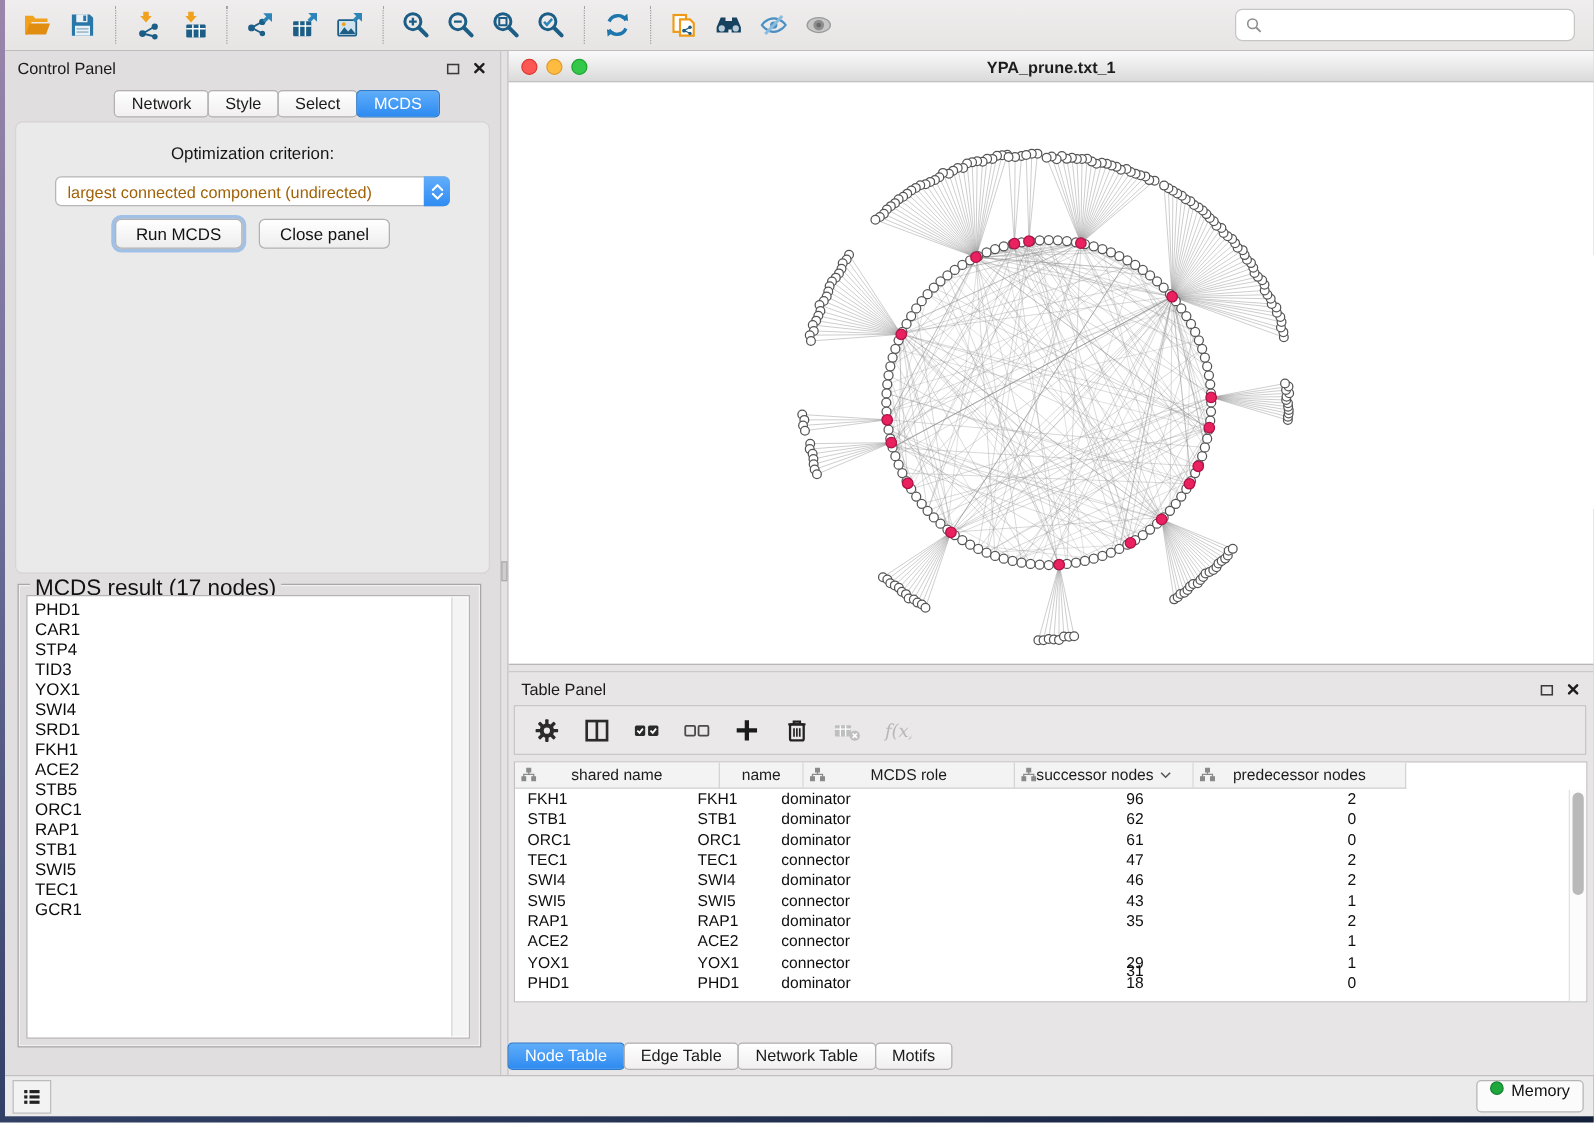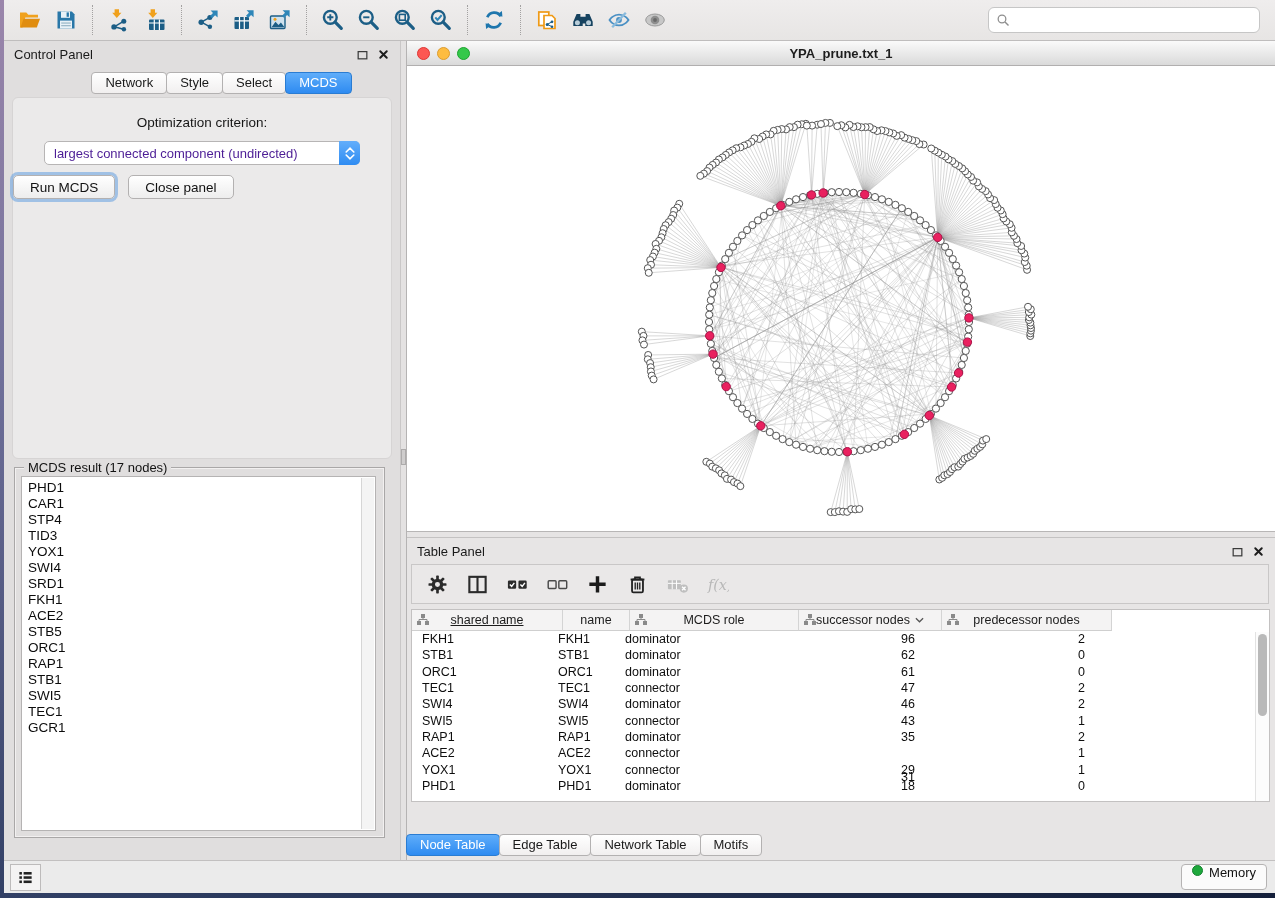--- a/index.html
+++ b/index.html
@@ -30,32 +30,32 @@
   .wctrl svg { width:13px; height:13px; }
   .cp-tabs { position:absolute; top:31px; left:0; right:0; display:flex; justify-content:center;padding-left:40px; }
   .tab { height:22px; line-height:20px; padding:0 13px; font-size:13px; color:#1a1a1a;
     background:linear-gradient(#ffffff,#f1efef); border:1px solid #b3b1b1; margin-left:-1px; border-radius:4px; }
   .tab.active { background:linear-gradient(#5fadfa,#2e8bf1); border-color:#2a7cd2; color:#fff; }
   .cp-inner { position:absolute; left:8px; right:8px; top:56px; height:362px; background:#ebeaea;
     border:1px solid #d6d4d4; border-radius:6px; text-align:center; }
   .opt-label { margin-top:17px; font-size:13.5px; color:#161616; }
   .combo { margin:11px auto 0; width:316px; height:24px; background:#fff; border:1px solid #b7b5b5;
     border-radius:5px; display:flex; align-items:center; position:relative; }
-  .combo-text { font-size:13px; color:#4c1d95; padding-left:9px; white-space:nowrap; }
+  .combo-text { font-size:13px; color:#a16207; padding-left:9px; white-space:nowrap; }
   .combo-step { position:absolute; right:-1px; top:-1px; bottom:-1px; width:21px; border-radius:0 5px 5px 0;
     background:linear-gradient(#63aefb,#2f8cf2); display:flex; flex-direction:column; align-items:center; justify-content:center; gap:1px; }
   .combo-step svg { width:10px; height:6px; display:block; }
-  .btn-row { margin-top:10px; display:flex; gap:13px; }
+  .btn-row { margin-top:10px; display:flex; justify-content:center; gap:13px; }
   .pbtn { height:24px; padding:0 16px; font-size:13.5px; color:#111; background:linear-gradient(#ffffff,#ededed);
     border:1px solid #b3b1b1; border-radius:5px; display:flex; align-items:center; }
   .pbtn.focused { box-shadow:0 0 0 3px rgba(110,165,225,.6); }
 
   .groupbox { position:absolute; left:10px; right:15px; top:426px; height:371px;
     border:1px solid #a9a7a7; box-shadow:inset 0 0 0 1px #f2f0f0; }
-  .group-title { position:absolute; top:-8px; left:9px; background:#e0dede; padding:0 4px; font-size:13px; color:#121212; }
+  .group-title { position:absolute; top:-8px; left:9px; background:#e0dede; padding:0 4px; font-size:18px; color:#121212; }
   .listbox { position:absolute; top:8px; left:6px; right:8px; bottom:6px; background:#fff; border:1px solid #b5b3b3; overflow:hidden; }
   .listbox .items { padding:3px 0 0 6px; }
   .listbox .item { font-size:13.5px; line-height:16px; color:#0c0c0c; }
   .list-scroll { position:absolute; top:1px; right:1px; bottom:1px; width:13px; background:#f4f4f4; border-left:1px solid #d6d6d6; }
 
   
   .vsplit { position:absolute; left:396px; width:7px; top:0; bottom:0; background:#e4e2e2;
     border-left:1px solid #c9c7c7; border-right:1px solid #b5b3b3; }
   .vgrip { position:absolute; top:408px; left:0px; width:5px; height:16px; background:#cfcdcd; border:1px solid #adabab; }
   .hsplit { position:absolute; left:0; right:0; top:490px; height:7px; background:#e6e4e4;
@@ -1122,21 +1122,21 @@
               </svg>
             </div>
             <div class="ticon">
               <svg viewBox="0 0 24 24">
                 <text x="2" y="17.5" font-size="15" font-style="italic" font-family="DejaVu Serif,serif" fill="#b8b8b8">f(x)</text>
               </svg>
             </div>
           </div>
         <div class="tbl-area">
           <div class="tbl-header" id="tblHeader">
-              <div class="th" style="width: 151px; text-decoration: underline;">
+              <div class="th" style="width: 164px;">
                 <svg viewBox="0 0 12 12" class="tree">
                   <g fill="#8a8a8a" stroke="#8a8a8a">
                     <rect x="4.5" y="0.5" width="3" height="3"></rect>
                     <rect x="0.5" y="7.5" width="3" height="3"></rect>
                     <rect x="8.5" y="7.5" width="3" height="3"></rect>
                     <path d="M6 3.5v2M2 7.5v-2h8v2" fill="none" stroke-width="1"></path>
                   </g>
                 </svg>
                 <span>shared name</span>
               </div>

